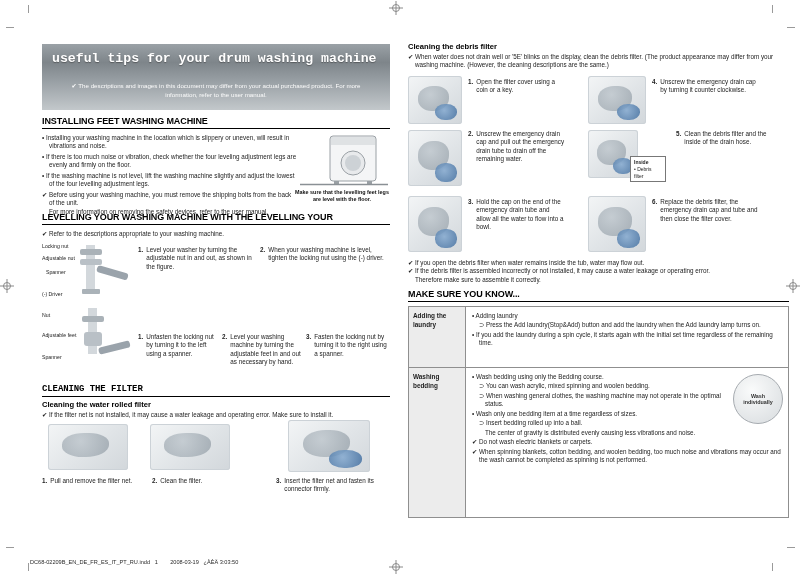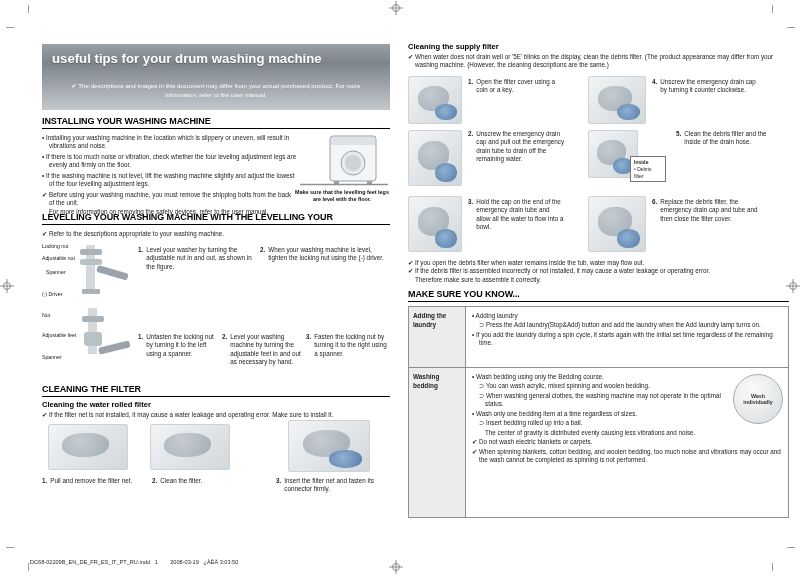--- a/index.html
+++ b/index.html
@@ -13,21 +13,21 @@
   .h2{position:absolute;font-size:7.6px;font-weight:bold;color:#000;}
   .step{position:absolute;display:flex;gap:3px;align-items:flex-start;}
   .step .num{font-weight:bold;font-size:6.3px;line-height:1.34;}
   .step .txt{font-size:6.3px;line-height:1.34;flex:1;}
   .caption{position:absolute;font-weight:bold;font-size:5.4px;line-height:1.35;text-align:center;color:#111;}
   .ph{position:absolute;border-radius:3px;background:linear-gradient(140deg,#f3f5f6,#e0e4e7 55%,#d2d7db);box-shadow:inset 0 0 0 1px #ccd2d7;overflow:hidden;}
   .ph::before{content:"";position:absolute;left:18%;top:20%;width:58%;height:52%;border-radius:48% 42% 50% 44%;background:radial-gradient(circle at 40% 35%,#b7c0c7,#8d98a1);opacity:.7;}
   .ph.blue::after{content:"";position:absolute;right:10%;bottom:8%;width:40%;height:34%;border-radius:46%;background:radial-gradient(circle at 42% 40%,#84a9cf,#3e6b9d);opacity:.85;}
   .dlabel{position:absolute;font-size:5.2px;color:#222;white-space:nowrap;}
   .banner{position:absolute;left:42px;top:44px;width:348px;height:66px;background:linear-gradient(180deg,#9aa1a6 0%,#7e858a 28%,#9aa1a6 58%,#c3c8cb 100%);}
-  .banner .title{padding:7px 0 0 10px;font-size:13.2px;font-weight:bold;color:#fff;text-shadow:0 1px 1px rgba(50,50,50,.5);}
+  .banner .title{padding:7px 0 0 10px;font-size:13.2px;font-weight:bold;color:#fff;text-shadow:0 1px 1px rgba(50,50,50,.5);font-family:Liberation Mono, monospace;}
   .banner .note{position:absolute;left:18px;right:18px;top:37px;text-align:center;font-size:6.2px;line-height:1.5;color:#fcfcfc;}
   .ks-table{position:absolute;left:408px;top:306px;width:381px;border:1px solid #8f8f8f;background:#fff;}
   .ks-row{display:flex;}
   .ks-row + .ks-row{border-top:1px solid #8f8f8f;}
   .ks-label{width:57px;background:#ececec;border-right:1px solid #8f8f8f;padding:5px 4px;font-size:6.4px;font-weight:bold;line-height:1.35;}
   .ks-content{flex:1;padding:5px 6px;position:relative;}
   .ln{font-size:6.3px;line-height:1.34;margin-bottom:1px;}
   .i0{padding-left:7px;text-indent:-7px;}
   .i1{padding-left:13px;text-indent:-6px;}
   .i2{padding-left:13px;}
@@ -66,21 +66,21 @@
   <div class="cropline" style="left:28px;top:563px;width:1px;height:8px;"></div>
   <div class="cropline" style="left:6px;top:547px;width:8px;height:1px;"></div>
   <div class="cropline" style="left:772px;top:563px;width:1px;height:8px;"></div>
   <div class="cropline" style="left:787px;top:547px;width:8px;height:1px;"></div>
 
   <div class="banner">
     <div class="title">useful tips for your drum washing machine</div>
     <div class="note">✔ The descriptions and images in this document may differ from your actual purchased product. For more information, refer to the user manual.</div>
   </div>
 
-  <div class="h1" style="left:42px;top:116px;width:348px;">INSTALLING YOUR WASHING MACHINE</div>
+  <div class="h1" style="left:42px;top:116px;width:348px;">INSTALLING FEET WASHING MACHINE</div>
 
   <div class="abs" style="left:42px;top:134px;width:256px;">
     <div class="t hang" style="margin-bottom:2px;">• Installing your washing machine in the location which is slippery or uneven, will result in vibrations and noise.</div>
     <div class="t hang" style="margin-bottom:2px;">• If there is too much noise or vibration, check whether the four leveling adjustment legs are evenly and firmly on the floor.</div>
     <div class="t hang" style="margin-bottom:2px;">• If the washing machine is not level, lift the washing machine slightly and adjust the lowest of the four levelling adjustment legs.</div>
     <div class="t hang">✔ Before using your washing machine, you must remove the shipping bolts from the back of the unit.</div>
     <div class="t cont">For more information on removing the safety devices, refer to the user manual.</div>
   </div>
 
   <svg class="abs" style="left:298px;top:134px;" width="92" height="52" viewBox="0 0 92 52">
@@ -136,42 +136,42 @@
   </div>
   <div class="step" style="left:222px;top:333px;width:80px;">
     <span class="num">2.</span>
     <span class="txt">Level your washing machine by turning the adjustable feet in and out as necessary by hand.</span>
   </div>
   <div class="step" style="left:306px;top:333px;width:84px;">
     <span class="num">3.</span>
     <span class="txt">Fasten the locking nut by turning it to the right using a spanner.</span>
   </div>
 
-  <div class="h1" style="left:42px;top:384px;width:348px;">CLEANING THE FILTER</div>
+  <div class="h1" style="left:42px;top:384px;width:348px;font-family:Liberation Mono, monospace;">CLEANING THE FILTER</div>
   <div class="h2" style="left:42px;top:400px;">Cleaning the water rolled filter</div>
   <div class="t hang abs" style="left:42px;top:411px;width:348px;">✔ If the filter net is not installed, it may cause a water leakage and operating error. Make sure to install it.</div>
 
   <div class="ph" style="left:48px;top:424px;width:80px;height:46px;"></div>
   <div class="ph" style="left:150px;top:424px;width:80px;height:46px;"></div>
   <div class="ph blue" style="left:288px;top:420px;width:82px;height:52px;"></div>
 
   <div class="step" style="left:42px;top:477px;width:104px;">
     <span class="num">1.</span>
     <span class="txt">Pull and remove the filter net.</span>
   </div>
   <div class="step" style="left:152px;top:477px;width:90px;">
     <span class="num">2.</span>
     <span class="txt">Clean the filter.</span>
   </div>
   <div class="step" style="left:276px;top:477px;width:112px;">
     <span class="num">3.</span>
     <span class="txt">Insert the filter net and fasten its connector firmly.</span>
   </div>
 
-  <div class="h2" style="left:408px;top:42px;">Cleaning the supply filter</div>
+  <div class="h2" style="left:408px;top:42px;">Cleaning the debris filter</div>
   <div class="t hang abs" style="left:408px;top:53px;width:382px;">✔ When water does not drain well or '5E' blinks on the display, clean the debris filter. (The product appearance may differ from your washing machine. (However, the cleaning descriptions are the same.)</div>
 
   <div class="ph blue" style="left:408px;top:76px;width:54px;height:48px;"></div>
   <div class="step" style="left:468px;top:78px;width:94px;">
     <span class="num">1.</span>
     <span class="txt">Open the filter cover using a coin or a key.</span>
   </div>
   <div class="ph blue" style="left:588px;top:76px;width:58px;height:48px;"></div>
   <div class="step" style="left:652px;top:78px;width:110px;">
     <span class="num">4.</span>

